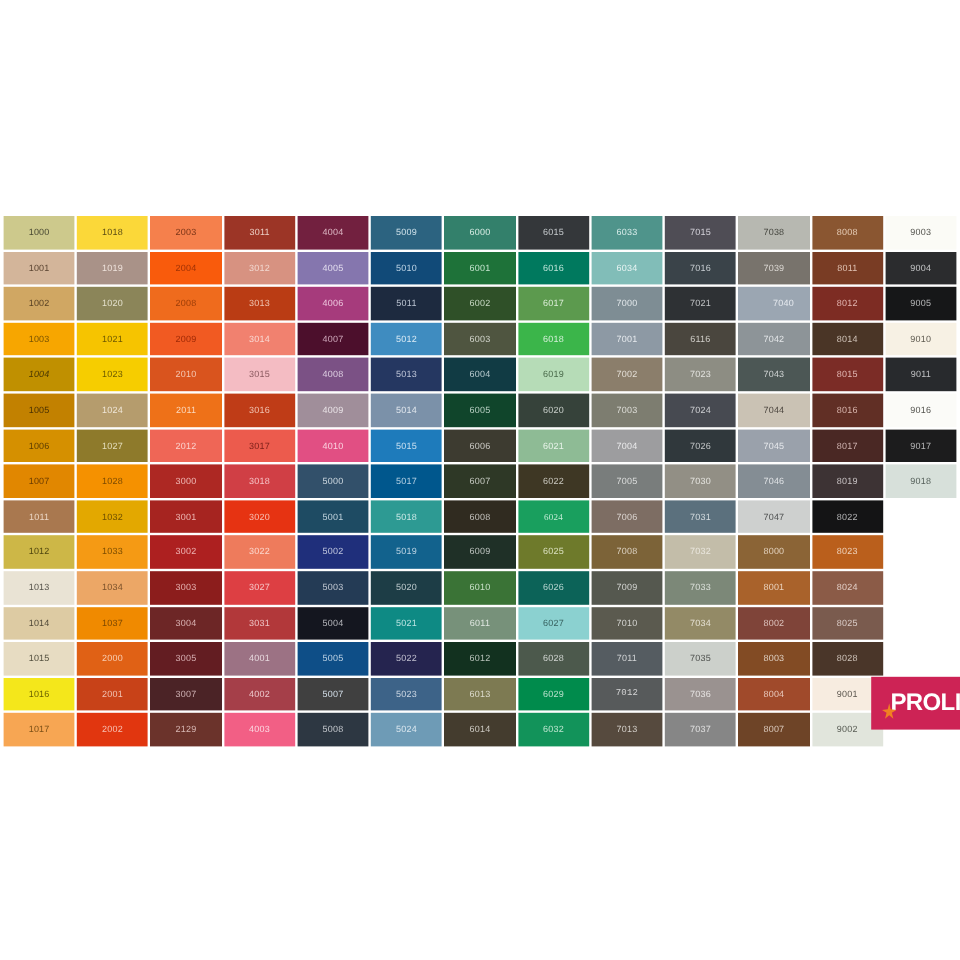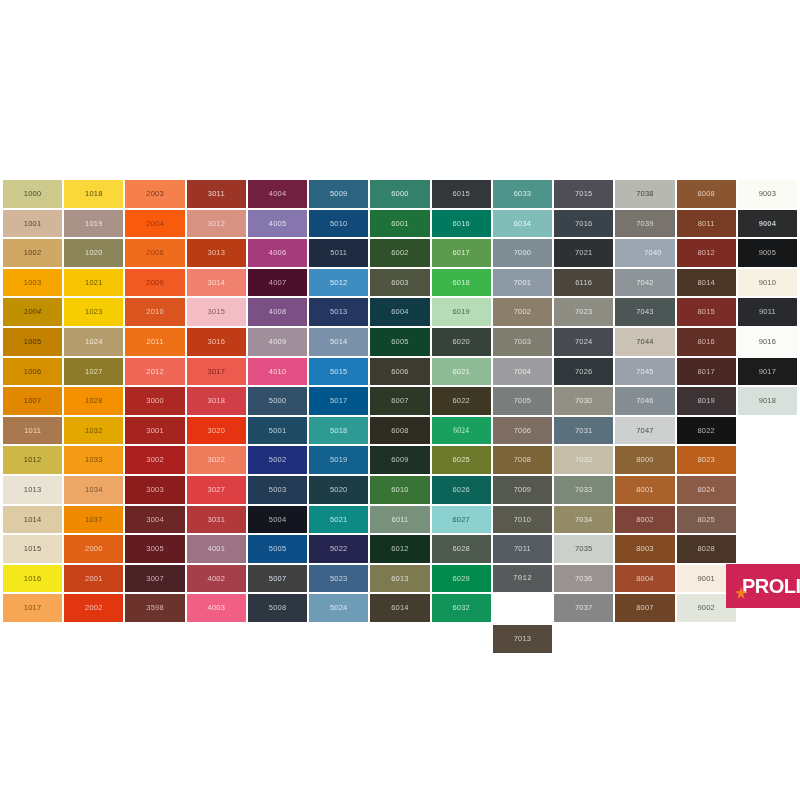--- a/index.html
+++ b/index.html
@@ -158,21 +158,21 @@
       <div class="swatch" style="background: rgb(58, 67, 73);">
         <span class="code" style="color: rgb(200, 206, 210);">7016</span>
       </div>
       <div class="swatch" style="background: rgb(120, 115, 108);">
         <span class="code" style="color: rgb(221, 217, 212);">7039</span>
       </div>
       <div class="swatch" style="background: rgb(121, 60, 36);">
         <span class="code" style="color: rgb(224, 194, 179);">8011</span>
       </div>
       <div class="swatch" style="background: rgb(43, 44, 46);">
-        <span class="code" style="color: rgb(195, 196, 197); font-weight: bold;">9004</span>
+        <span class="code" style="color: rgb(195, 196, 197);">9004</span>
       </div>
       <div class="swatch" style="background: rgb(208, 167, 99);">
         <span class="code" style="color: rgb(89, 66, 36);">1002</span>
       </div>
       <div class="swatch" style="background: rgb(139, 133, 89);">
         <span class="code" style="color: rgb(228, 225, 205);">1020</span>
       </div>
       <div class="swatch" style="background: rgb(239, 107, 29);">
         <span class="code" style="color: rgb(156, 61, 8);">2008</span>
       </div>
@@ -623,38 +623,38 @@
         <span class="code" style="color: rgb(91, 86, 78);">9001</span>
       </div>
       <div class="swatch empty"></div>
       <div class="swatch" style="background: rgb(247, 166, 83);">
         <span class="code" style="color: rgb(124, 80, 22);">1017</span>
       </div>
       <div class="swatch" style="background: rgb(225, 54, 15);">
         <span class="code" style="color: rgb(247, 191, 178);">2002</span>
       </div>
       <div class="swatch" style="background: rgb(107, 51, 43);">
-        <span class="code" style="color: rgb(216, 184, 180);">3598</span>
+        <span class="code" style="color: rgb(216, 184, 180);">2129</span>
       </div>
       <div class="swatch" style="background: rgb(242, 95, 133);">
         <span class="code" style="color: rgb(251, 214, 224);">4003</span>
       </div>
       <div class="swatch" style="background: rgb(45, 55, 66);">
         <span class="code" style="color: rgb(194, 198, 203);">5008</span>
       </div>
       <div class="swatch" style="background: rgb(110, 155, 182);">
         <span class="code" style="color: rgb(219, 231, 239);">5024</span>
       </div>
       <div class="swatch" style="background: rgb(68, 60, 46);">
         <span class="code" style="color: rgb(205, 202, 195);">6014</span>
       </div>
       <div class="swatch" style="background: rgb(18, 147, 90);">
         <span class="code" style="color: rgb(189, 229, 207);">6032</span>
       </div>
-      <div class="swatch" style="background: rgb(86, 74, 62); margin-top: 31px;">
+      <div class="swatch" style="background: rgb(86, 74, 62);">
         <span class="code" style="color: rgb(211, 207, 201);">7013</span>
       </div>
       <div class="swatch" style="background: rgb(134, 134, 134);">
         <span class="code" style="color: rgb(225, 225, 225);">7037</span>
       </div>
       <div class="swatch" style="background: rgb(110, 68, 39);">
         <span class="code" style="color: rgb(217, 200, 187);">8007</span>
       </div>
       <div class="swatch" style="background: rgb(225, 229, 220);">
         <span class="code" style="color: rgb(87, 91, 83);">9002</span>

